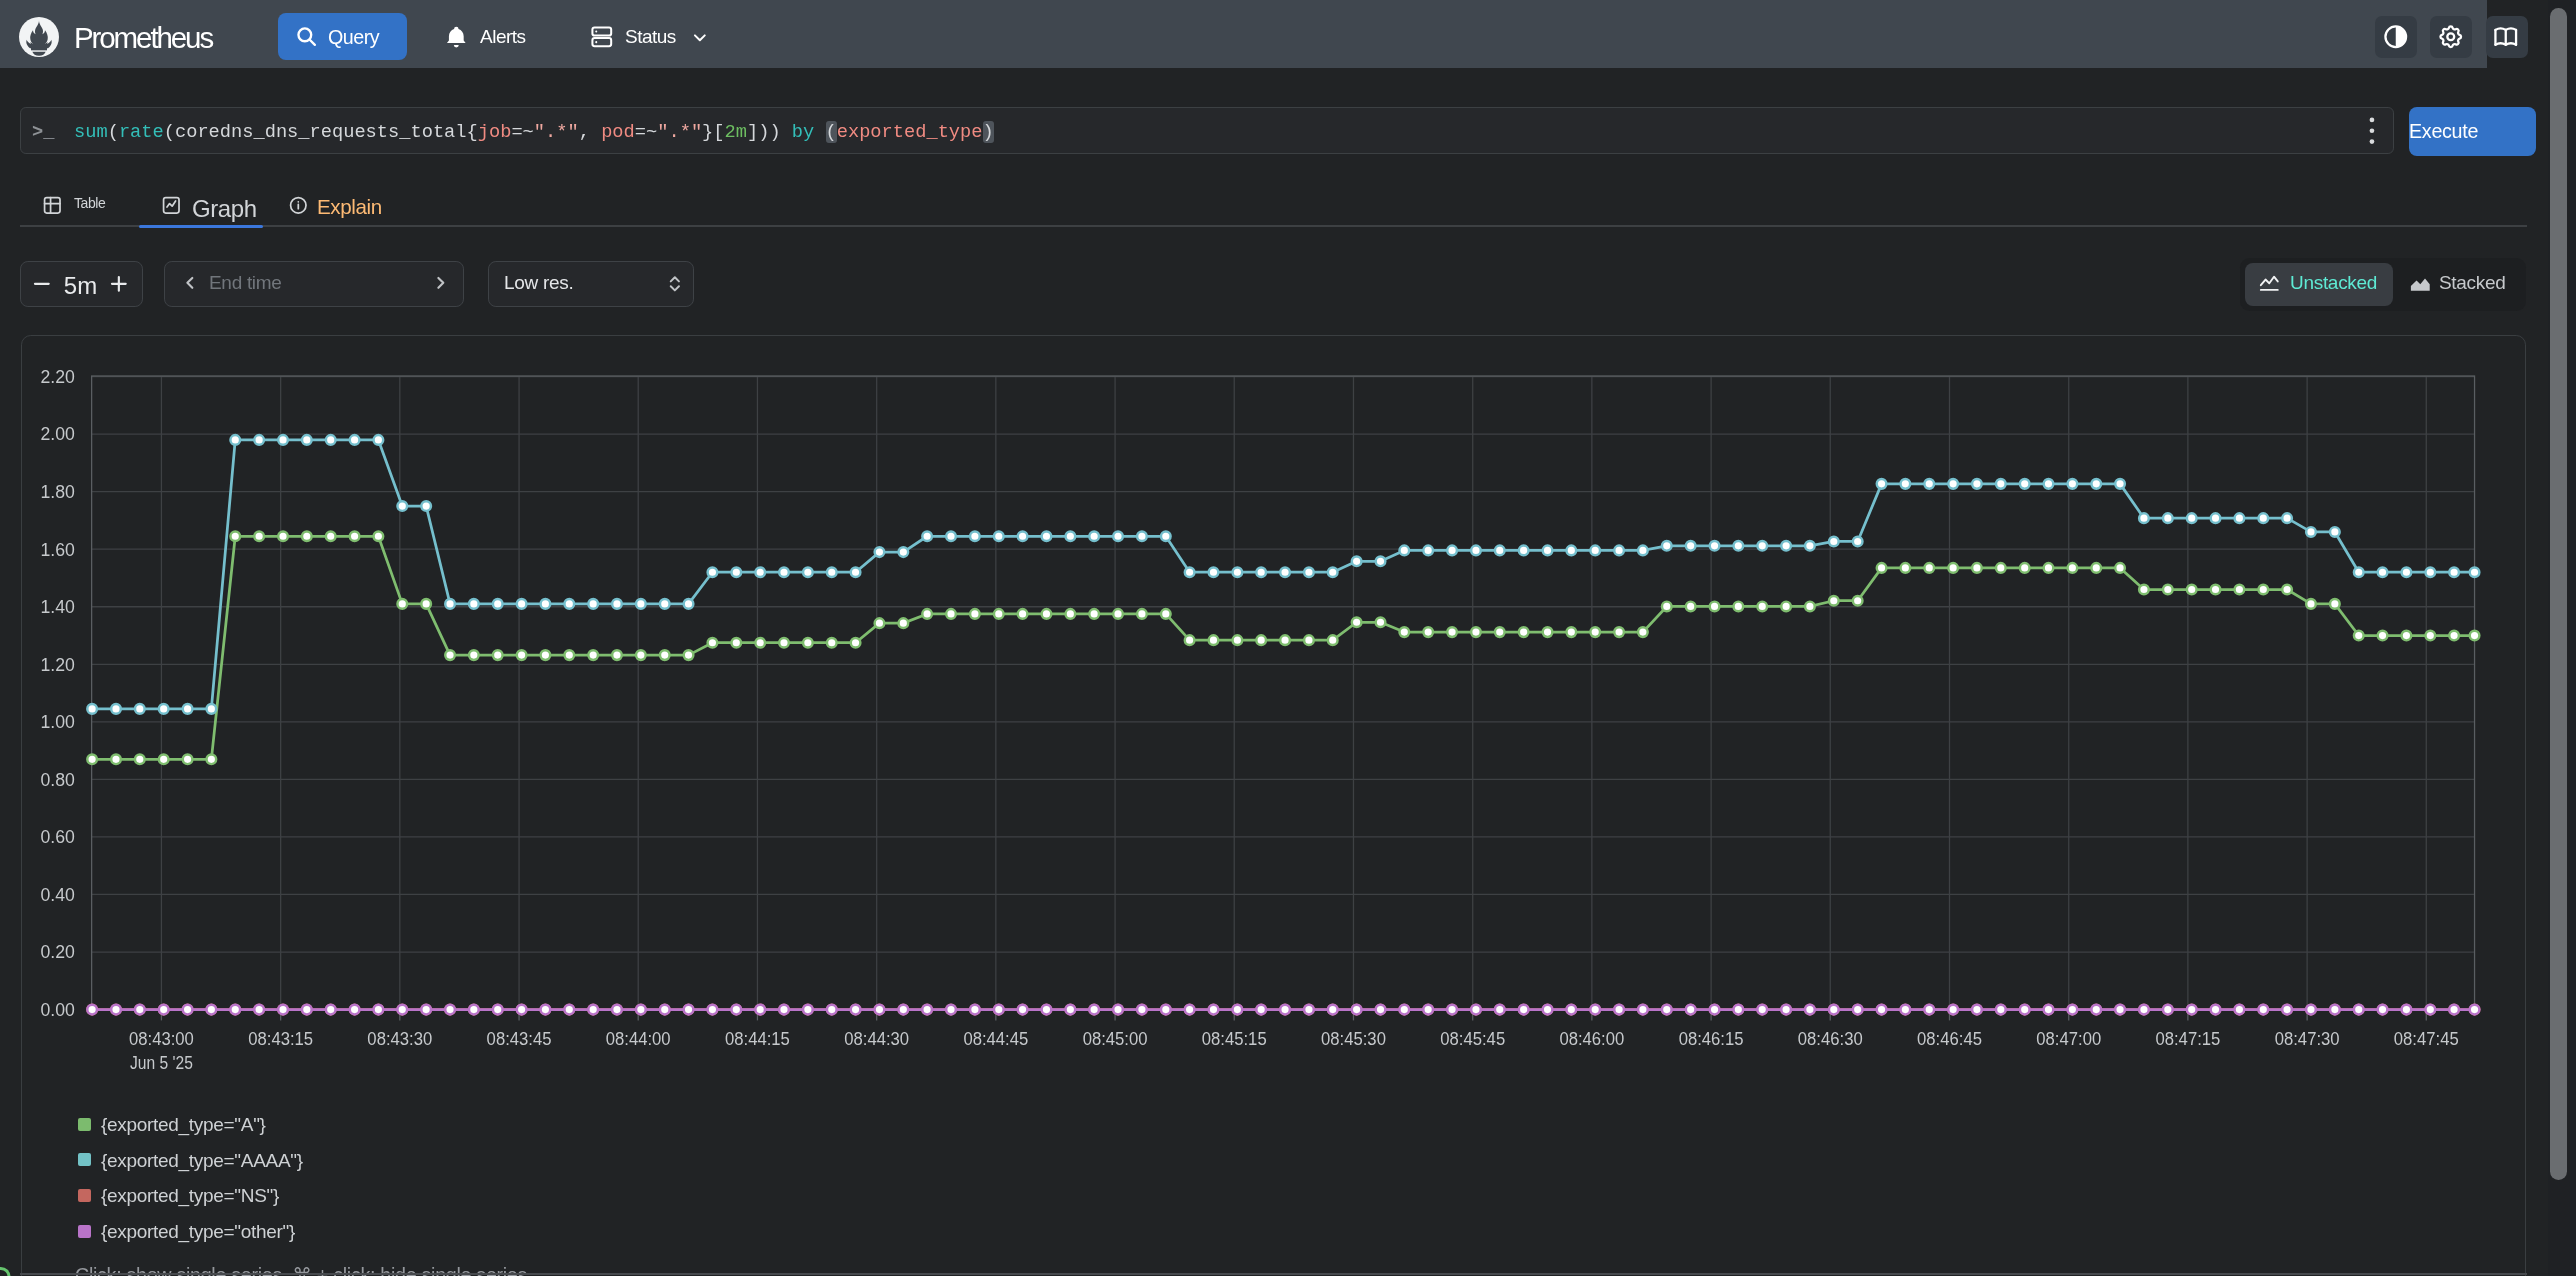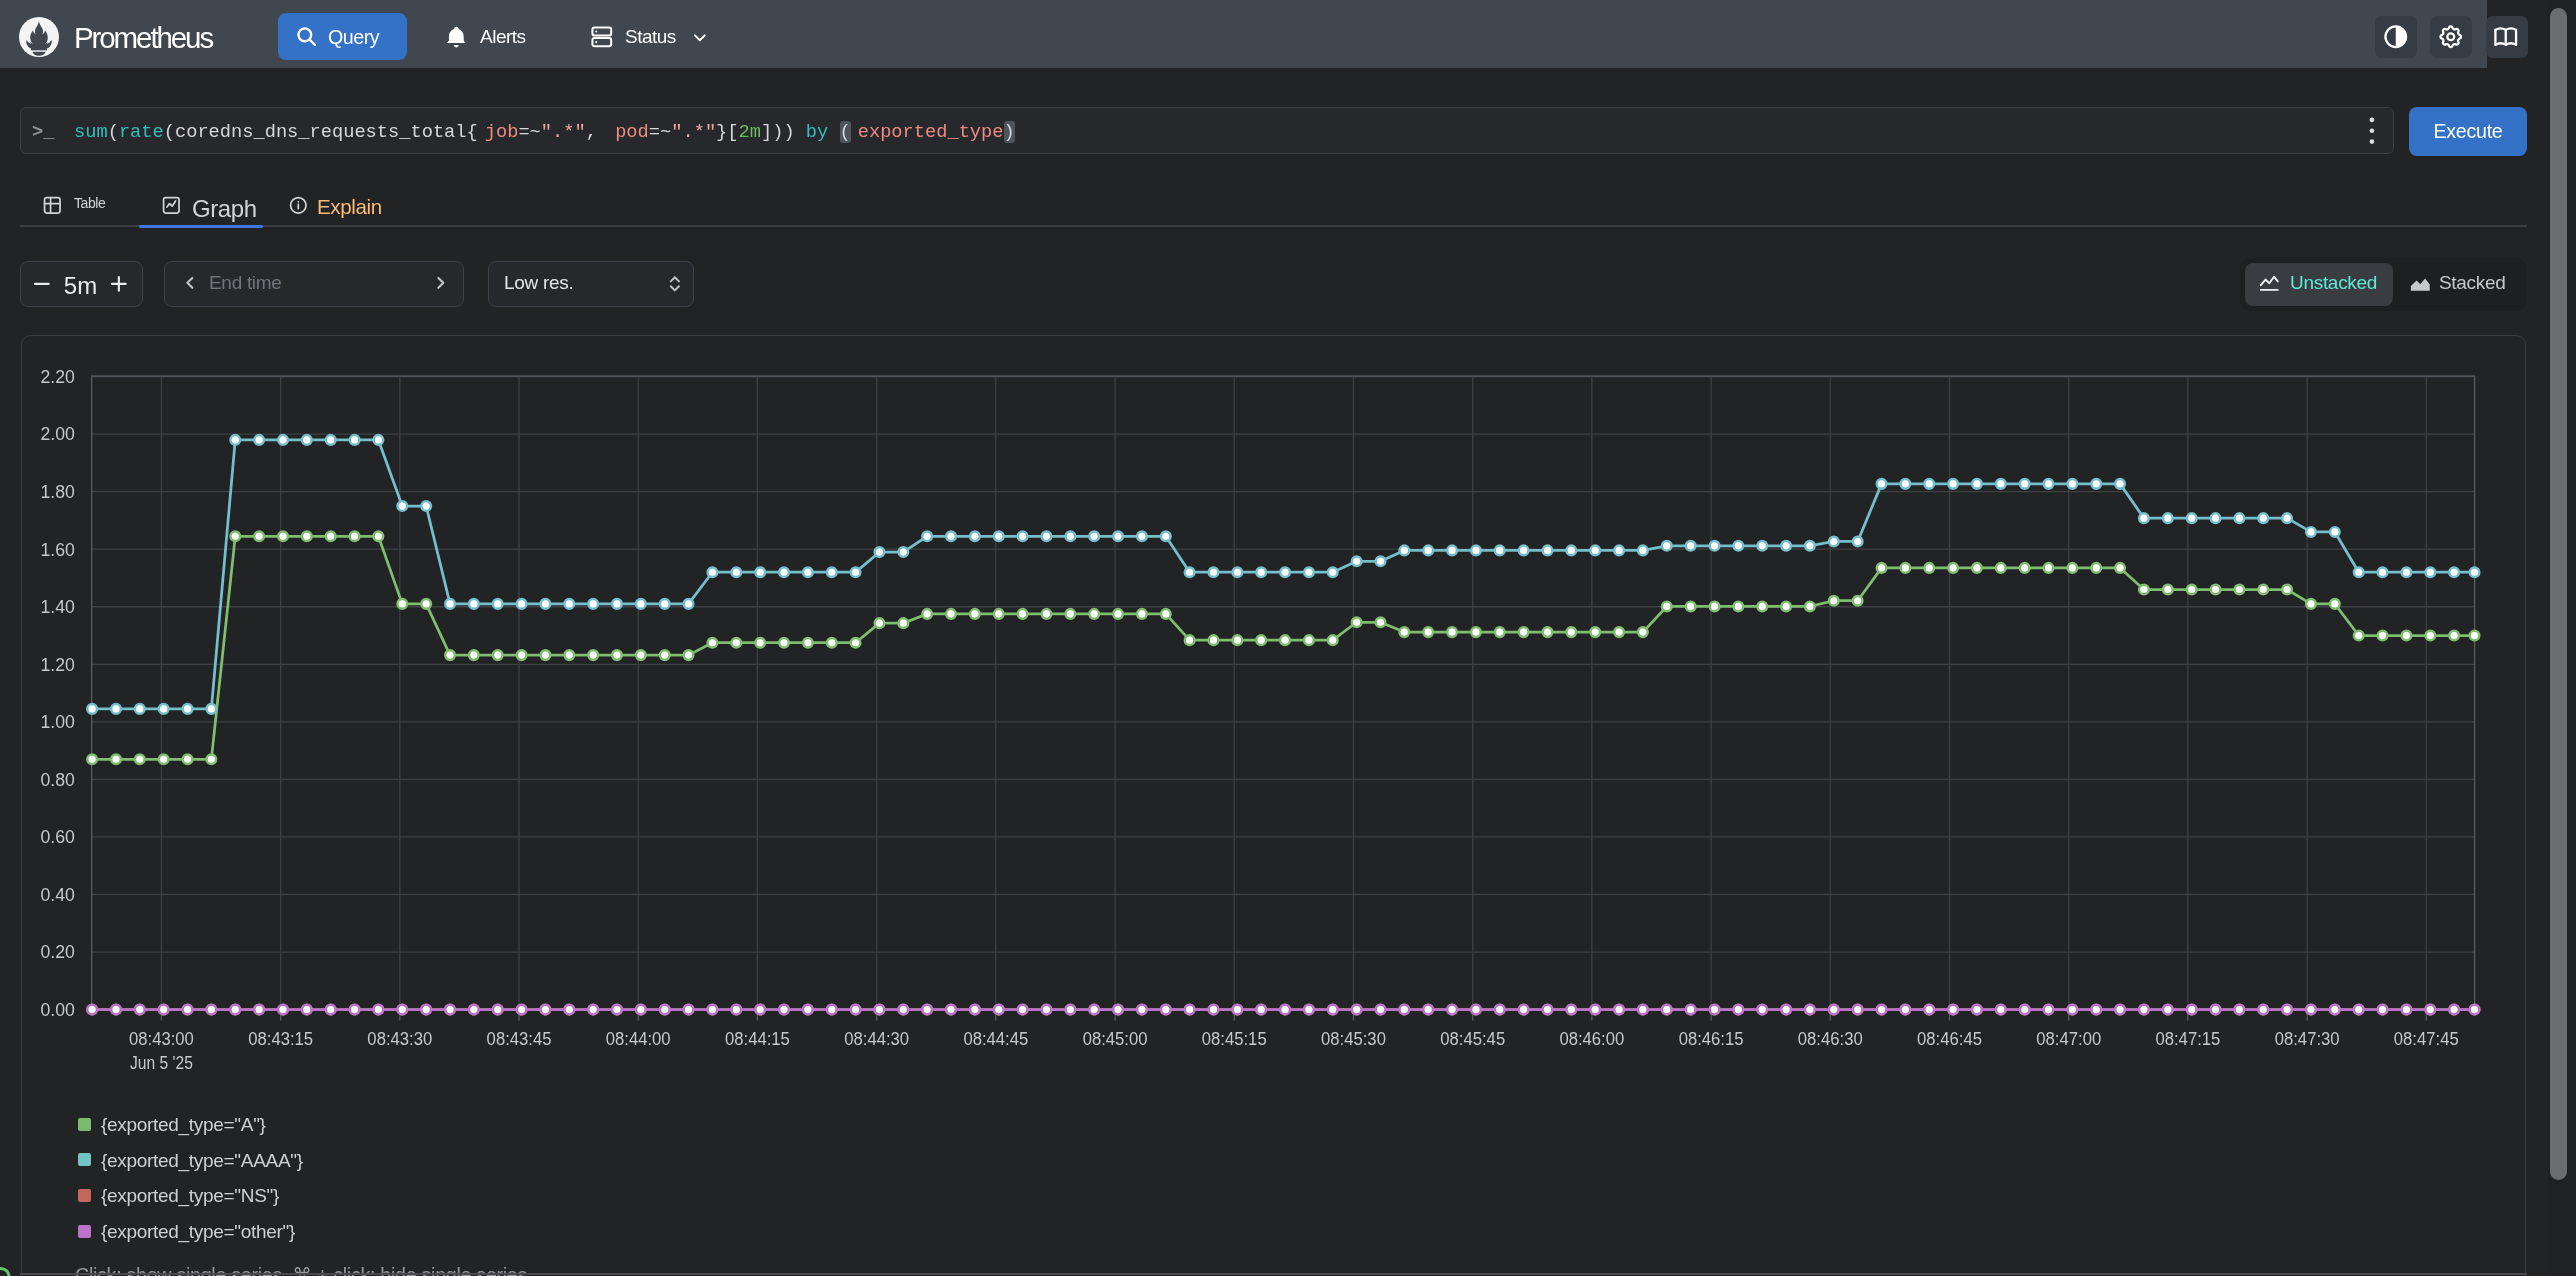--- a/index.html
+++ b/index.html
@@ -1,20 +1,20 @@
 <!DOCTYPE html>
 <html><head><meta charset="utf-8">
 <style>
 * { margin:0; padding:0; box-sizing:border-box; }
 html,body { width:2576px; height:1276px; overflow:hidden; background:#212325;
   font-family:"Liberation Sans",sans-serif; }
 .abs { position:absolute; }
 .kw { color:#33BEB8; }
 .pl { color:#D5D8DB; }
-.lbl { color:#F08B82;margin-left:7px; }
+.lbl { color:#F08B82; }
 .str { color:#EFA8A0; }
 .dur { color:#6DBE61;text-align:right; }
 .hl { color:#D5D8DB; background:#4E545B; border-radius:2.9px; }
 </style></head>
 <body>
 
 <div class="abs" style="left:0;top:0;width:2487px;height:68px;background:#40474F;">
   <svg width="40" height="40" viewBox="0 0 120 120" style="position:absolute;left:18.7px;top:16.7px;">
 <circle cx="60" cy="60" r="60" fill="#F2F4F5"></circle>
 <path fill="#40474F" d="M60 10 C60 22 52 28 49 37 C47 43 48 48 50 52 C45 50 42 45 42 40 C36 48 32 58 34 67 C35 74 39 79 43 82 L34 80 C28 77 24 71 23 68 C21 74 22 80 25 85 C27 89 30 92 33 94 L87 94 C90 92 93 89 95 85 C98 80 99 74 97 68 C96 71 92 77 86 80 L77 82 C81 79 85 74 86 67 C88 58 84 48 78 40 C78 45 75 50 70 52 C72 48 73 43 71 37 C68 28 60 22 60 10 Z"></path>
@@ -66,21 +66,21 @@
 <div class="abs" style="left:19.7px;top:107px;width:2374px;height:47px;border:1px solid #3C4043;border-radius:5.9px;background:#26282B;"></div>
 <div class="abs" style="left:32px;top:121px;font-family:'Liberation Mono',monospace;font-size:18.7px;font-weight:bold;color:#8E9296;">&gt;_</div>
 <div class="abs" style="left:74px;top:121px;font-family:'Liberation Mono',monospace;font-size:18.7px;white-space:pre;"><span class="kw">sum</span><span class="pl">(</span><span class="kw">rate</span><span class="pl">(</span><span class="pl">coredns_dns_requests_total{</span><span class="lbl">job</span><span class="pl">=~</span><span class="str">".*"</span><span class="pl">, </span><span class="lbl">pod</span><span class="pl">=~</span><span class="str">".*"</span><span class="pl">}[</span><span class="dur">2m</span><span class="pl">]))</span><span class="pl"> </span><span class="kw">by</span><span class="pl"> </span><span class="hl">(</span><span class="lbl">exported_type</span><span class="hl">)</span></div>
 <div class="abs" style="left:2369px;top:116px;width:4.9px;color:#D9DBDD;">
   <svg width="5.9" height="29.5" viewBox="0 0 6 30">
       <circle cx="3" cy="4" r="2.4" fill="#D9DBDD"></circle>
       <circle cx="3" cy="15" r="2.4" fill="#D9DBDD"></circle>
       <circle cx="3" cy="26" r="2.4" fill="#D9DBDD"></circle>
     </svg>
 </div>
-<div class="abs" style="left:2409px;top:107px;width:118px;height:49px;border-radius:7.9px;background:#3372C6;text-align:center;line-height:49px;font-size:19.7px;letter-spacing:-0.3px;color:#fff;">Execute</div>
+<div class="abs" style="left:2409px;top:107px;width:127px;height:49px;border-radius:7.9px;background:#3372C6;line-height:49px;font-size:19.7px;letter-spacing:-0.3px;color:#fff;">Execute</div>
 
 <div class="abs" style="left:19.7px;top:225px;width:2507px;height:2px;background:#3D4043;"></div>
 <div class="abs" style="left:139px;top:225px;width:124px;height:3.4px;border-radius:2px;background:#3B77DC;"></div>
 <div class="abs" style="left:42px;top:195px;"><svg width="20.6" height="20.6" viewBox="0 0 24 24" fill="none" stroke="#D2D5D8" stroke-width="2" stroke-linecap="round">
       <rect x="3" y="3" width="18" height="18" rx="2.5"></rect>
       <path d="M3 10h18M10 3v18"></path>
     </svg></div>
 <div class="abs" style="left:74px;top:195px;font-size:14px;letter-spacing:-0.4px;color:#D2D5D8;">Table</div>
 <div class="abs" style="left:161px;top:195px;"><svg width="20.6" height="20.6" viewBox="0 0 24 24" fill="none" stroke="#D2D5D8" stroke-width="2" stroke-linecap="round" stroke-linejoin="round">
       <rect x="3" y="3" width="18" height="18" rx="2.5"></rect>

